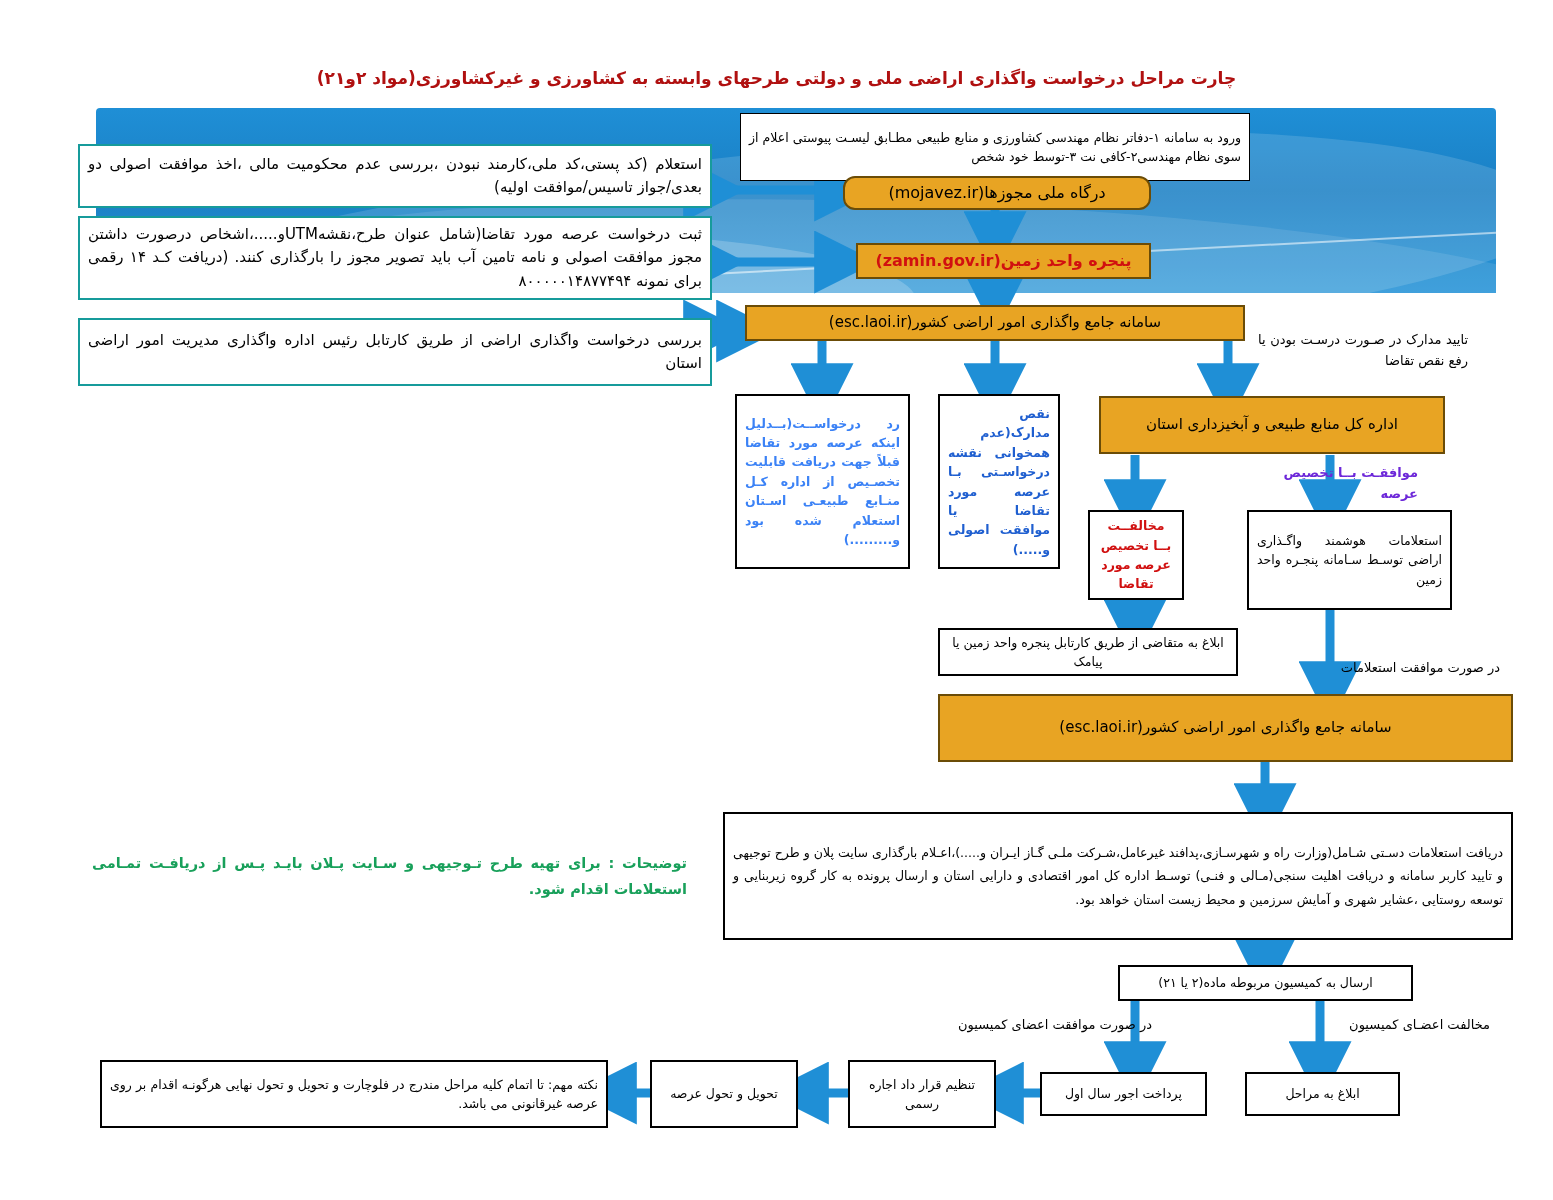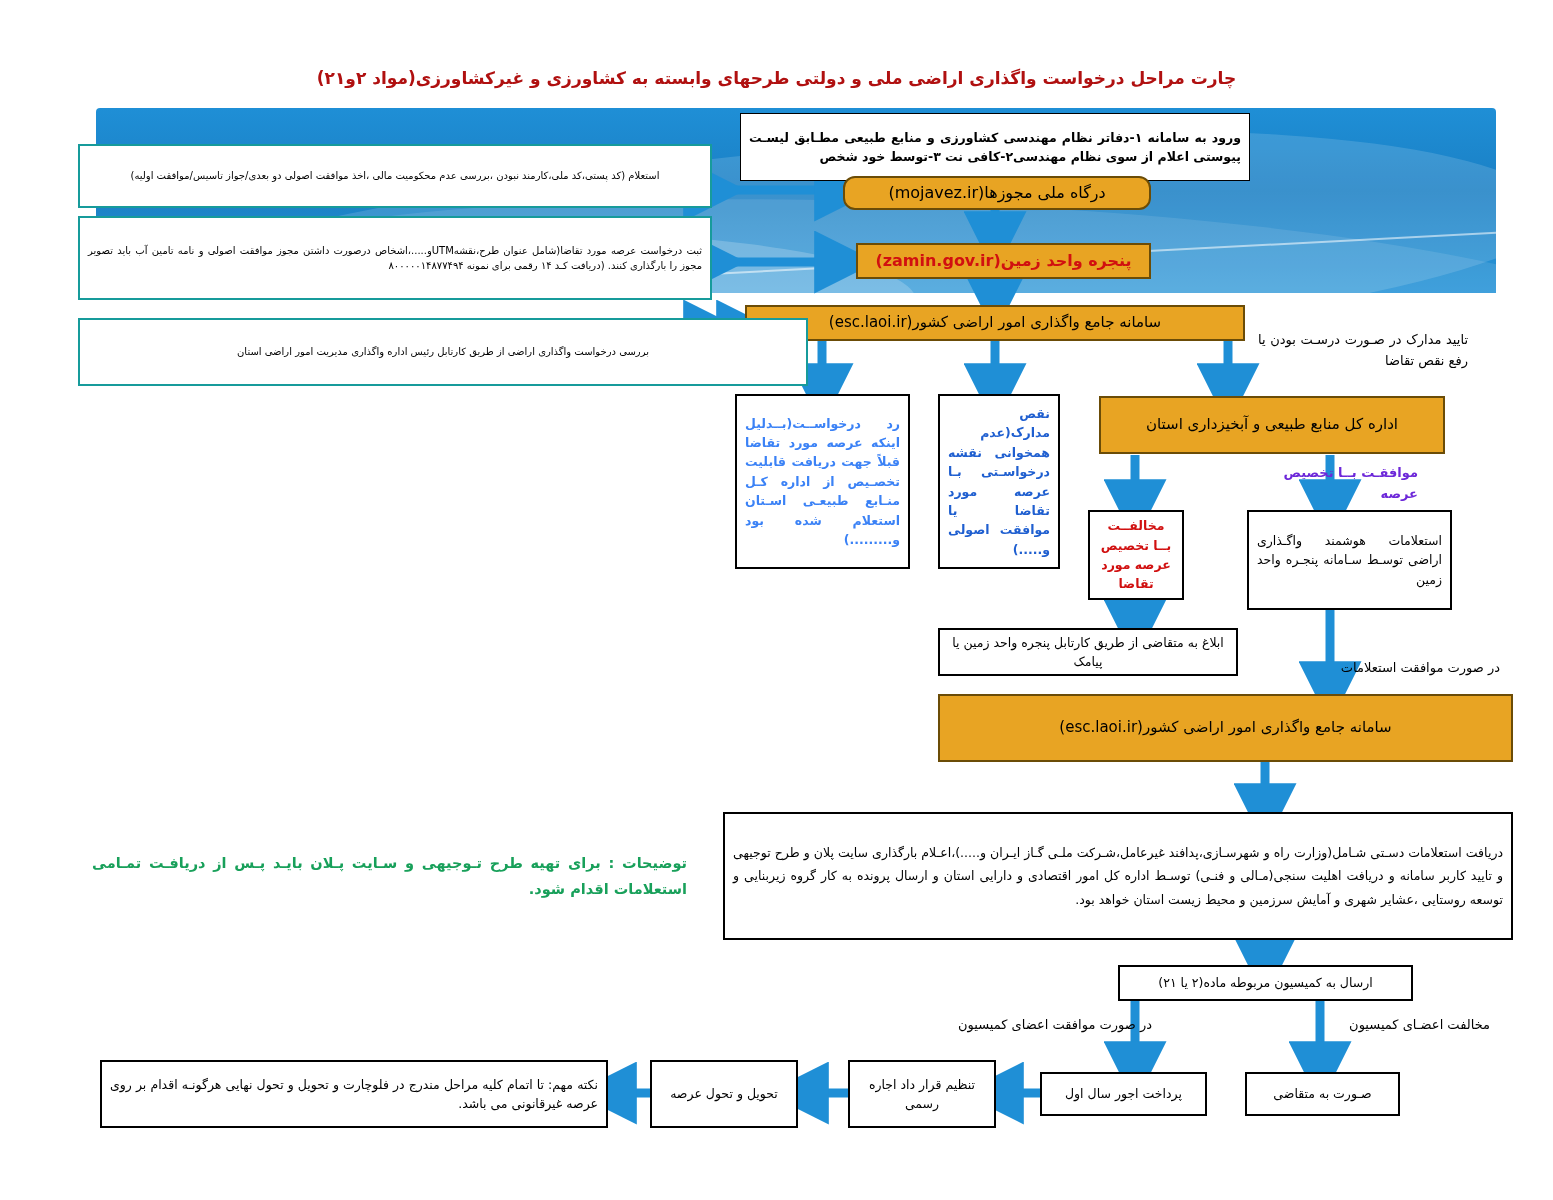--- a/index.html
+++ b/index.html
@@ -45,21 +45,21 @@
   
   .node{
     border:2px solid #000;background:#fff;color:#000;
     display:flex;align-items:center;justify-content:center;
     text-align:center;padding:5px 8px;line-height:1.55;
     font-size:12.5px;
   }
   .node.thin{border-width:1.5px;}
   .gold{background:#e8a423;border:2px solid #6b4c07;font-size:15px;}
   .gold.big{font-size:16px;}
-  .teal{border:2px solid #179b9b;background:#fff;font-size:10px;text-align:justify;}
+  .teal{border:2px solid #179b9b;background:#fff;font-size:15px;text-align:justify;}
   .redtext{color:#d11010;font-weight:bold;text-align:right;}
   .plain{border:none;background:transparent;}
   .label{font-size:13px;color:#000;line-height:1.6;}
   .greenlabel{color:#6d28d9;font-weight:bold;font-size:13px;line-height:1.6;}
   .greenbig{color:#18a05a;font-weight:bold;font-size:14.5px;line-height:1.8;text-align:justify;}
   .justify{text-align:justify;}
   
   svg.arrows{position:absolute;inset:0;width:1553px;height:1200px;pointer-events:none;}
 </style>
 </head>
@@ -120,21 +120,21 @@
       <line x1="650" y1="1093" x2="608" y2="1093"></line>
     </g>
 
     <g stroke="#1f8fd6" stroke-width="9" fill="none" marker-end="url(#ah)" marker-start="url(#ah2)">
       <line x1="712" y1="190" x2="843" y2="190"></line>
       <line x1="712" y1="262" x2="843" y2="262"></line>
       <line x1="712" y1="331" x2="745" y2="331"></line>
     </g>
   </svg>
 
-  <div class="abs node thin justify" style="top:113px;left:740px;width:510px;height:68px;font-weight:bold;">
+  <div class="abs node thin justify" style="top:113px;left:740px;width:510px;height:68px;">
     <span>ورود به سامانه ۱-دفاتر نظام مهندسی کشاورزی و منابع طبیعی مطـابق لیسـت پیوستی اعلام از سوی نظام مهندسی۲-کافی نت ۳-توسط خود شخص</span>
   </div>
 
   <div class="abs node gold big" style="top:176px;left:843px;width:308px;height:34px;border-radius:12px;">
     <span>درگاه ملی مجوز‌ها(mojavez.ir)</span>
   </div>
 
   <div class="abs node gold big redtext" style="top:243px;left:856px;width:295px;height:36px;color:#d11010;">
     <span>پنجره واحد زمین(zamin.gov.ir)</span>
   </div>
@@ -142,21 +142,21 @@
   <div class="abs node gold" style="top:305px;left:745px;width:500px;height:36px;">
     <span>سامانه جامع واگذاری امور اراضی کشور(esc.laoi.ir)</span>
   </div>
 
   <div class="abs node teal" style="top:144px;left:78px;width:634px;height:64px;">
     <span>استعلام (کد پستی،کد ملی،کارمند نبودن ،بررسی عدم محکومیت مالی ،اخذ موافقت اصولی دو بعدی/جواز تاسیس/موافقت اولیه)</span>
   </div>
   <div class="abs node teal" style="top:216px;left:78px;width:634px;height:84px;">
     <span>ثبت درخواست عرصه مورد تقاضا(شامل عنوان طرح،نقشهUTMو.....،اشخاص درصورت داشتن مجوز موافقت اصولی و نامه تامین آب باید تصویر مجوز را بارگذاری کنند. (دریافت کـد ۱۴ رقمی برای نمونه ۸۰۰۰۰۰۱۴۸۷۷۴۹۴</span>
   </div>
-  <div class="abs node teal" style="top:318px;left:78px;width:730px;height:68px;">
+  <div class="abs node teal" style="top:318px;left:78px;width:634px;height:68px;">
     <span>بررسی درخواست واگذاری اراضی از طریق کارتابل رئیس اداره واگذاری مدیریت امور اراضی استان</span>
   </div>
 
   <div class="abs node justify" style="top:394px;left:735px;width:175px;height:175px;color:#3b82f6;font-weight:bold;font-size:12.5px;">
     <span>رد درخواســت(بــدلیل اینکه عرصه مورد تقاضا قبلاً جهت دریافت قابلیت تخصـیص از اداره کـل منـابع طبیعـی اسـتان استعلام شده بود و.........)</span>
   </div>
 
   <div class="abs node justify" style="top:394px;left:938px;width:122px;height:175px;color:#1f5fd0;font-weight:bold;font-size:12.5px;">
     <span>نقص مدارک(عدم همخوانی نقشه درخواسـتی بـا عرصه مورد تقاضا یا موافقت اصولی و.....)</span>
   </div>
@@ -206,21 +206,21 @@
   </div>
 
   <div class="abs plain label" style="top:1015px;left:955px;width:200px;text-align:center;">
     <span>در صورت موافقت اعضای کمیسیون</span>
   </div>
   <div class="abs plain label" style="top:1015px;left:1330px;width:160px;">
     <span>مخالفت اعضـای کمیسیون</span>
   </div>
 
   <div class="abs node" style="top:1072px;left:1245px;width:155px;height:44px;">
-    <span>صـورت به متقاضی</span>
+    <span>ابلاغ به مراحل</span>
   </div>
   <div class="abs node" style="top:1072px;left:1040px;width:167px;height:44px;">
     <span>پرداخت اجور سال اول</span>
   </div>
   <div class="abs node" style="top:1060px;left:848px;width:148px;height:68px;">
     <span>تنظیم قرار داد اجاره رسمی</span>
   </div>
   <div class="abs node" style="top:1060px;left:650px;width:148px;height:68px;">
     <span>تحویل و تحول عرصه</span>
   </div>

